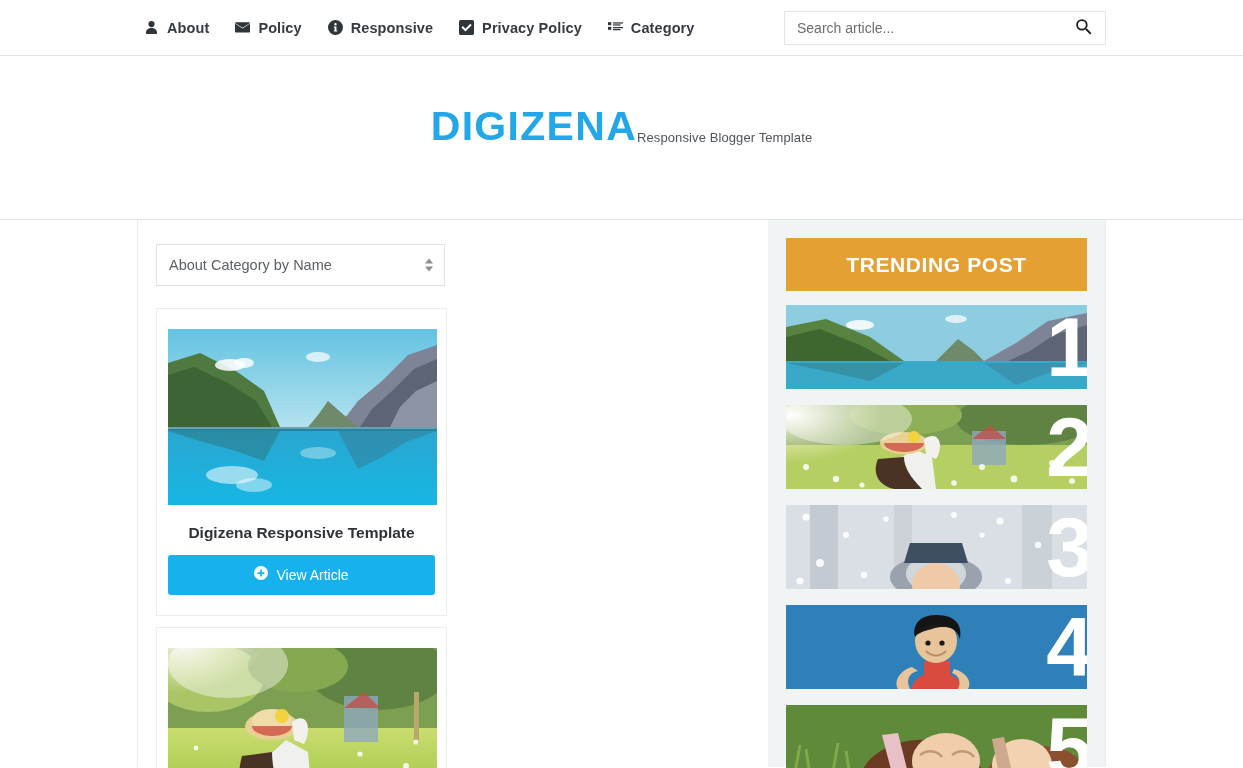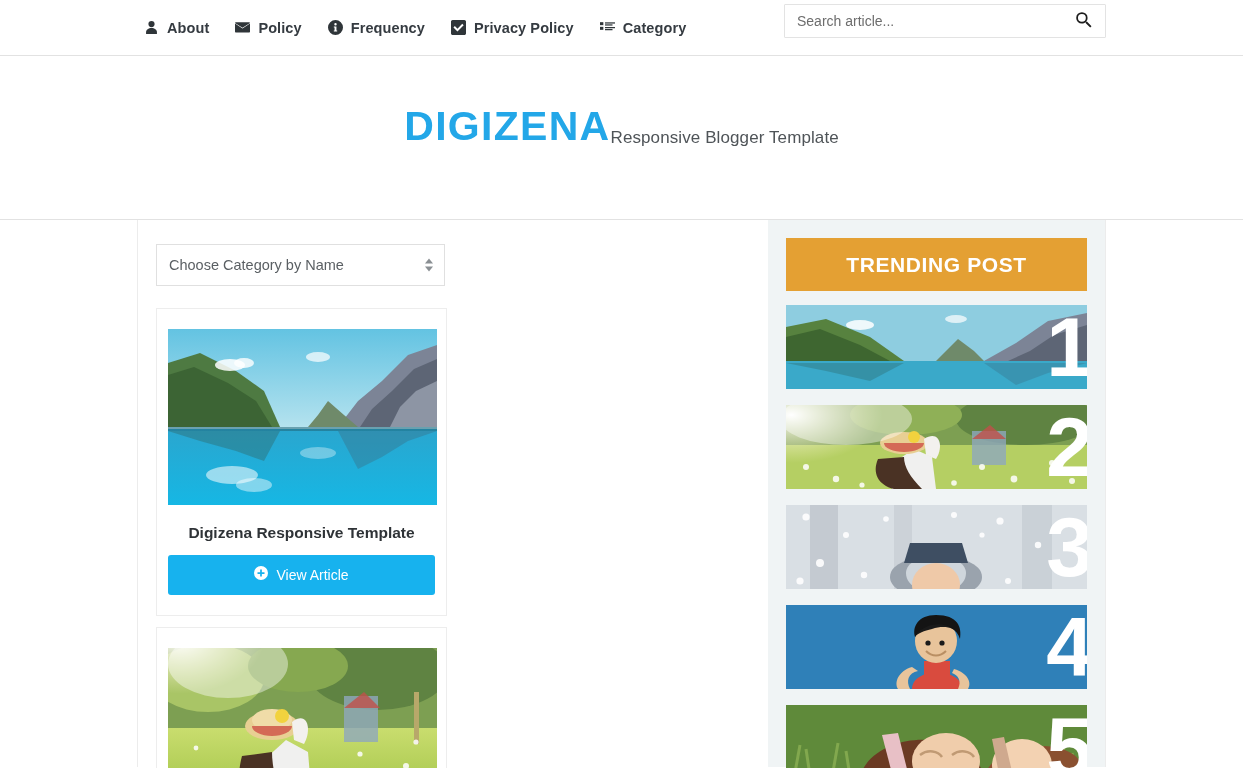--- a/index.html
+++ b/index.html
@@ -35,21 +35,21 @@
     color: #353b41;
     text-decoration: none;
     letter-spacing: .1px;
     white-space: nowrap;
   }
   .nav-ico { width: 15px; height: 15px; display: block; fill: #2f3539; flex: 0 0 auto; }
 
   .search-wrap {
     position: absolute;
     right: 137px;
-    top: 4px;
+    top: 11px;
     width: 322px;
     height: 34px;
     border: 1px solid #e3e3e3;
     background: #fff;
     display: flex;
     align-items: center;
     border-radius: 1px;
   }
   .search-input {
     flex: 1;
@@ -82,21 +82,21 @@
   }
   .brand-title {
     font-size: 41px;
     font-weight: bold;
     color: #23a7e8;
     letter-spacing: 1.3px;
     line-height: 1;
     margin-bottom: 23px;
   }
   .brand-sub {
-    font-size: 17px;
+    font-size: 13px;
     color: #4f5458;
     font-weight: normal;
     letter-spacing: .1px;
   }
 
   
   .shell {
     display: flex;
     height: 547px;
     margin: 0 137px;
@@ -247,21 +247,21 @@
       </span>
       <span>Policy</span>
     </a>
 
     <a class="nav-link" href="#">
       <span>
         <svg class="nav-ico" viewBox="0 0 16 16">
             <path d="M8 0a8 8 0 100 16A8 8 0 008 0zm0 3.2a1.3 1.3 0 110 2.6 1.3 1.3 0 010-2.6zM9.8 12.3H6.2v-1h.8V7.9h-.8v-1h2.8v4.4h.8v1z" fill-rule="evenodd"></path>
           </svg>
       </span>
-      <span>Frequency</span>
+      <span>Responsive</span>
     </a>
 
     <a class="nav-link" href="#">
       <span>
         <svg class="nav-ico" viewBox="0 0 16 16">
             <path d="M14.3 0H1.7C.8 0 0 .8 0 1.7v12.6C0 15.2.8 16 1.7 16h12.6c.9 0 1.7-.8 1.7-1.7V1.7C16 .8 15.2 0 14.3 0zM6.9 12.2L2.6 7.9l1.5-1.5 2.8 2.8 5.1-5.1 1.5 1.5-6.6 6.6z"></path>
           </svg>
       </span>
       <span>Privacy Policy</span>
     </a>
@@ -298,21 +298,21 @@
   <div class="brand-title">DIGIZENA</div>
   <div class="brand-sub">Responsive Blogger Template</div>
 </div>
 
 <div class="shell">
 
   <div class="main-col">
 
     <div class="select-row">
       <div class="sel">
-        <span class="sel-label">Choose Category by Name</span>
+        <span class="sel-label">About Category by Name</span>
         <span class="sel-arrows">
             <i class="up"></i>
             <i class="down"></i>
           </span>
       </div>
     </div>
 
     <div class="grid">
 
       <div class="card">

